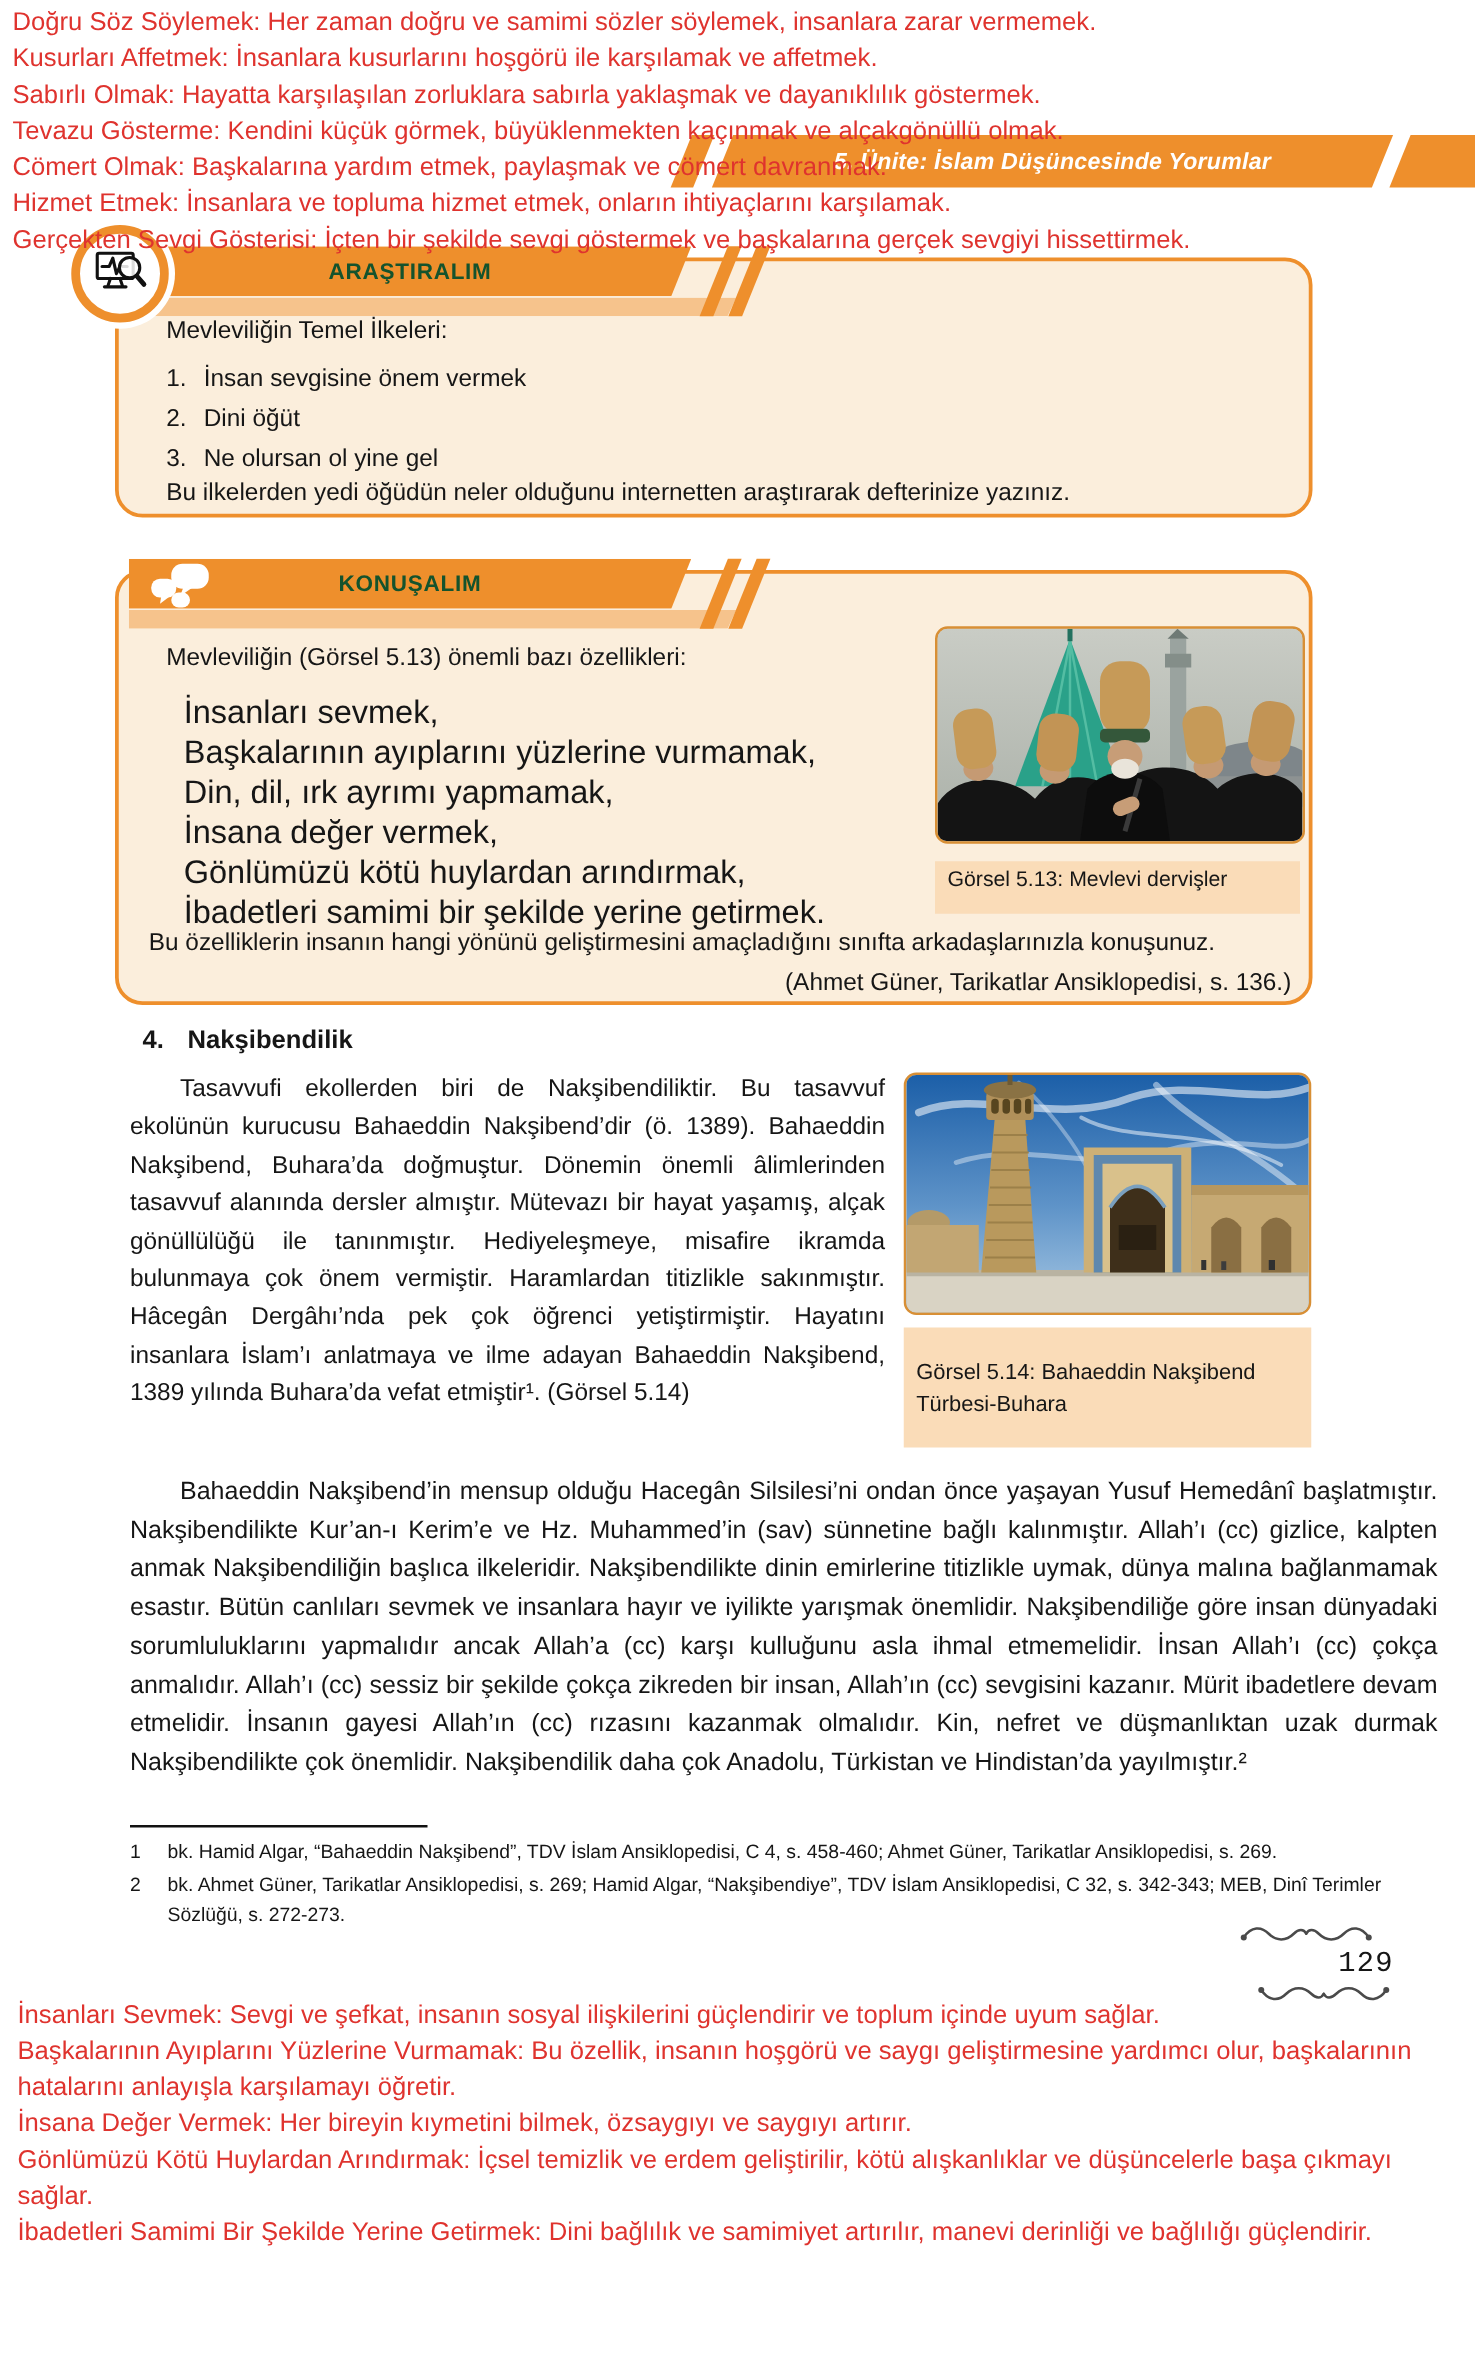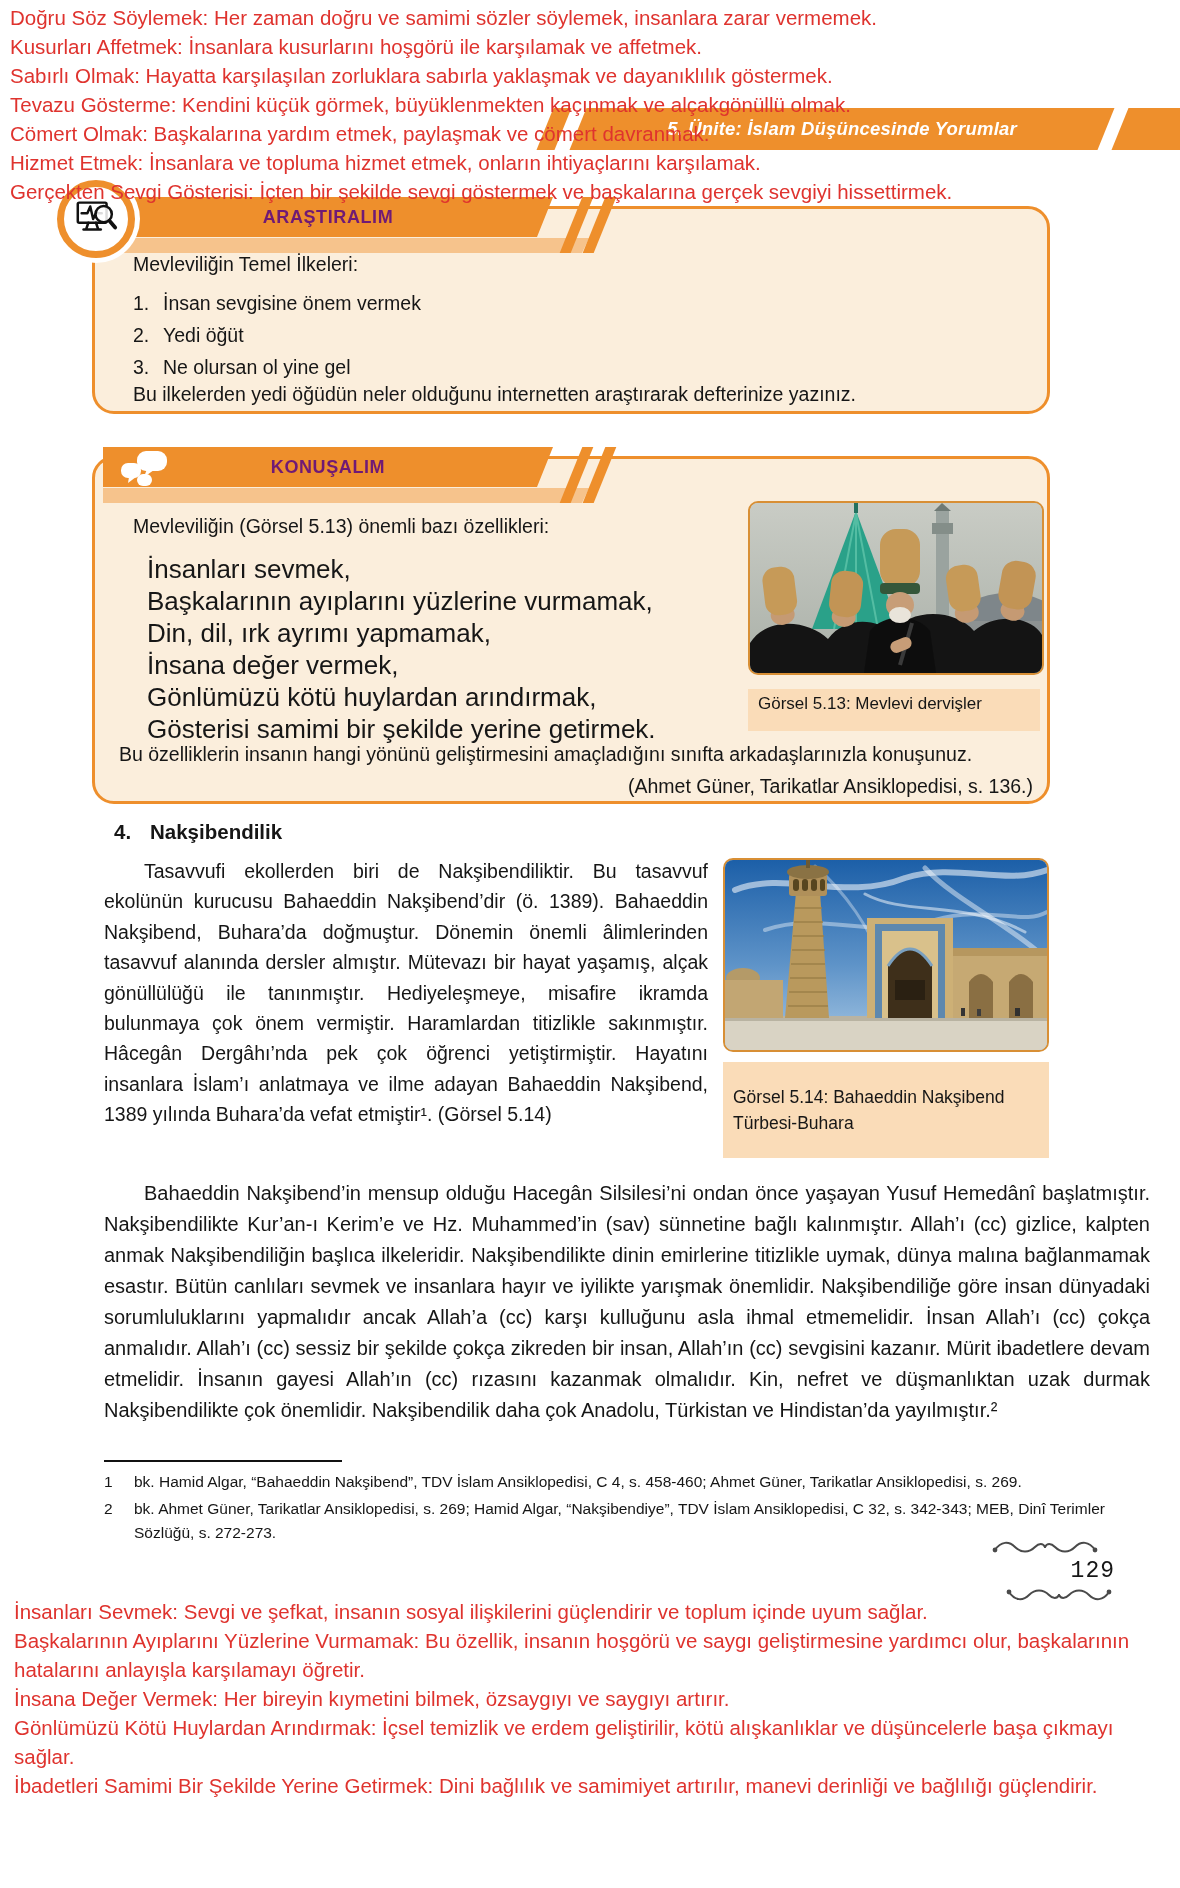--- a/index.html
+++ b/index.html
@@ -30,21 +30,21 @@
   .ub-main{left:578px;width:528px;}
   .ub-b{left:1120px;width:80px;}
   .ub-main .unskew{display:block;transform:skewX(22deg);text-align:center;
     color:#fff;font-style:italic;font-weight:bold;font-size:18.5px;line-height:42px;letter-spacing:.2px;}
 
   
   .panel{position:absolute;left:92px;width:958px;background:var(--panel-bg);
     border:3px solid var(--orange);border-radius:22px;}
   .panel-banner{position:absolute;left:8px;top:-12px;width:450px;height:40px;background:var(--orange);
     clip-path:polygon(0 0,100% 0,calc(100% - 16px) 100%,0 100%);
-    color:#701a75;font-weight:bold;font-size:18px;letter-spacing:.6px;text-align:center;line-height:40px;z-index:3;}
+    color:#14532d;font-weight:bold;font-size:18px;letter-spacing:.6px;text-align:center;line-height:40px;z-index:3;}
   .panel-substrip{position:absolute;left:8px;top:29px;width:486px;height:15px;background:var(--orange-light);
     clip-path:polygon(0 0,100% 0,calc(100% - 7px) 100%,0 100%);z-index:2;}
   .stripe{position:absolute;top:-12px;width:11px;height:56px;background:var(--orange);transform:skewX(-22deg);z-index:3;}
   .stripe.s1{left:476px;}
   .stripe.s2{left:499px;}
 
   .arastiralim{top:206px;height:208px;}
   .konusalim{top:456px;height:348px;}
 
   
@@ -117,21 +117,21 @@
     <div class="stripe s2"></div>
 
     <div class="p-intro">Mevleviliğin Temel İlkeleri:</div>
     <div class="ar-list">
       <div class="ar-row">
         <span class="num">1.</span>
         <span>İnsan sevgisine önem vermek</span>
       </div>
       <div class="ar-row">
         <span class="num">2.</span>
-        <span>Yedi öğüt</span>
+        <span>Dini öğüt</span>
       </div>
       <div class="ar-row">
         <span class="num">3.</span>
         <span>Ne olursan ol yine gel</span>
       </div>
     </div>
     <div class="ar-outro">Bu ilkelerden yedi öğüdün neler olduğunu internetten araştırarak defterinize yazınız.</div>
   </section>
 
   <div class="circle-icon">
@@ -165,21 +165,21 @@
     <div class="stripe s1"></div>
     <div class="stripe s2"></div>
 
     <div class="p-intro">Mevleviliğin (Görsel 5.13) önemli bazı özellikleri:</div>
     <div class="ko-list">
       <div>İnsanları sevmek,</div>
       <div>Başkalarının ayıplarını yüzlerine vurmamak,</div>
       <div>Din, dil, ırk ayrımı yapmamak,</div>
       <div>İnsana değer vermek,</div>
       <div>Gönlümüzü kötü huylardan arındırmak,</div>
-      <div>Gösterisi samimi bir şekilde yerine getirmek.</div>
+      <div>İbadetleri samimi bir şekilde yerine getirmek.</div>
     </div>
 
     <div class="photo img-513">
       <svg width="292" height="170" viewBox="0 0 292 170">
         <defs>
           <linearGradient id="sky1" x1="0" y1="0" x2="0" y2="1">
             <stop offset="0" stop-color="#c9ccc5"></stop>
               <stop offset="1" stop-color="#aab0a8"></stop>
           </linearGradient>
         </defs>

